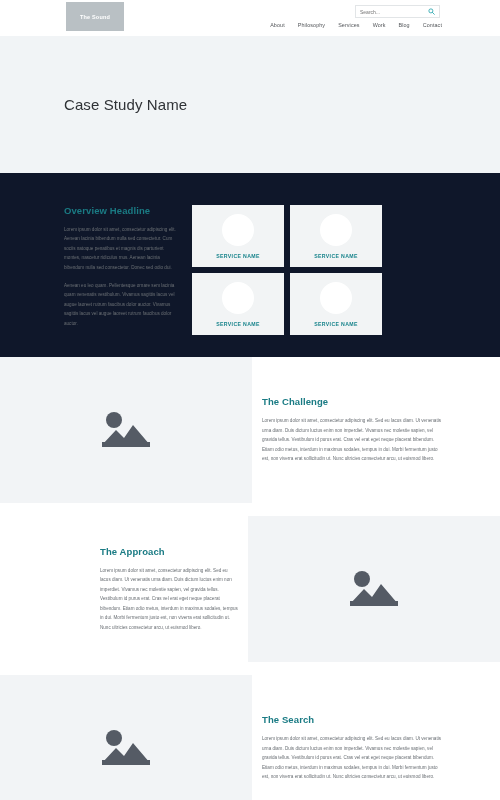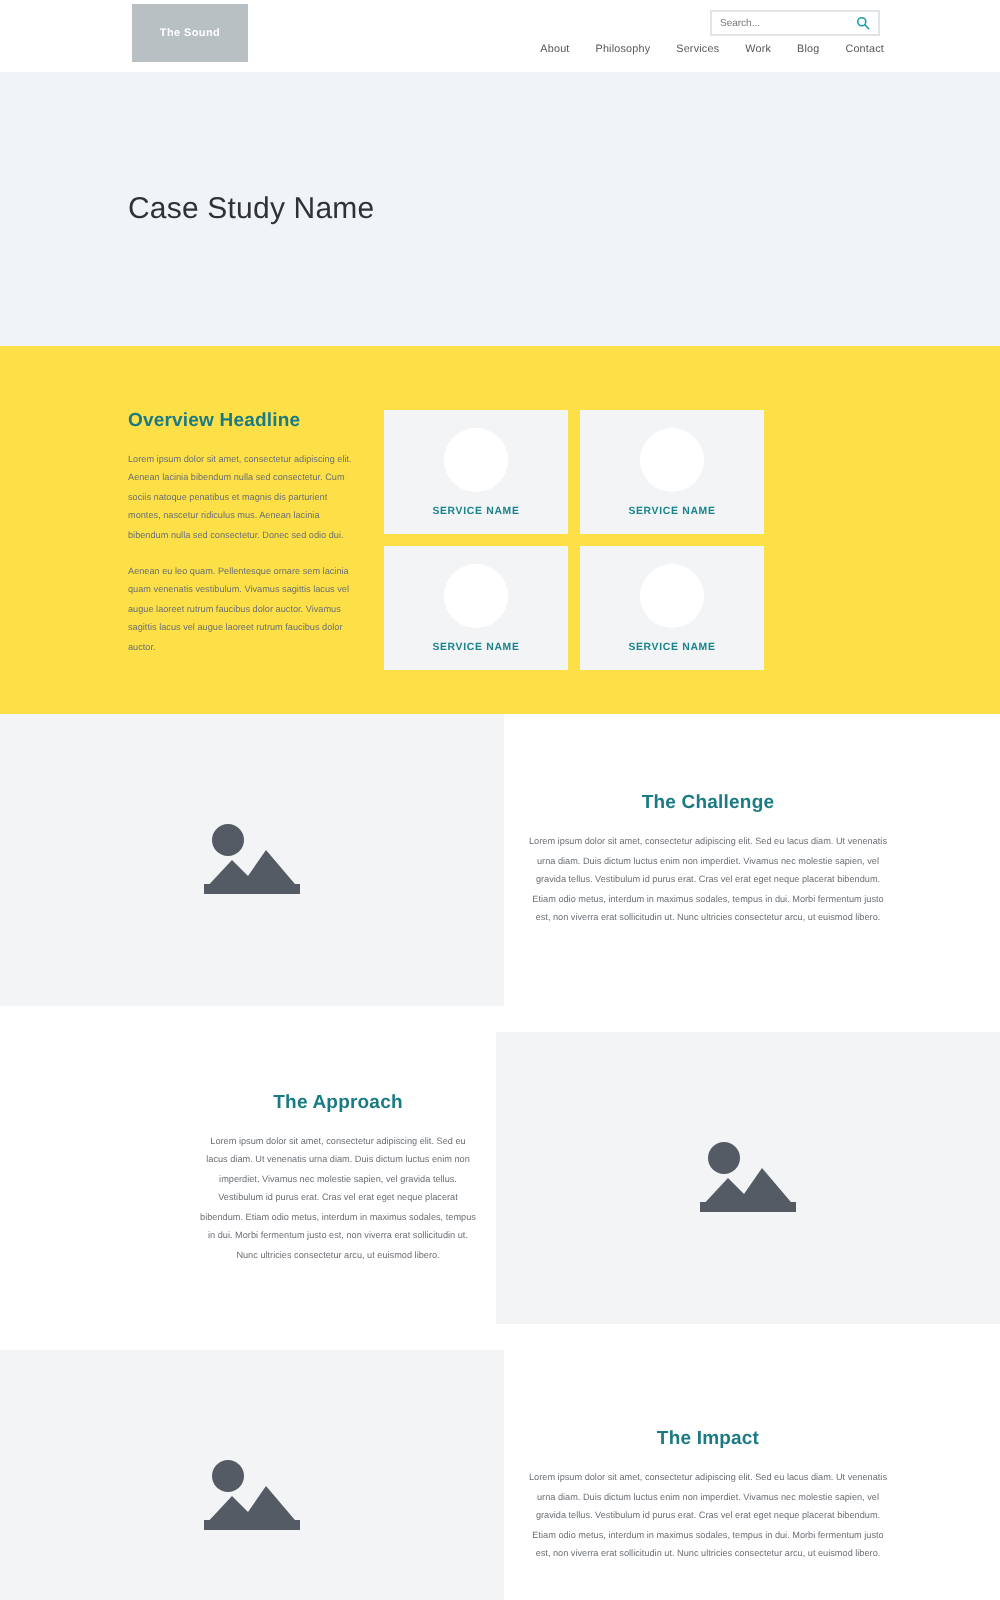--- a/index.html
+++ b/index.html
@@ -75,21 +75,21 @@
   .hero-title {
     margin-left:64px;
     font-size:15px;
     font-weight:normal;
     color:#2f3236;
     letter-spacing:.1px;
   }
 
   
   .overview {
-    background:#fde047;
+    background:#0f172a;
     padding:32px 4px 22px 0;
     display:flex;
   }
   .overview-left {
     width:192px;
     padding-left:64px;
     padding-right:14px;
   }
   h2.section-title {
     font-size:9.5px;
@@ -144,21 +144,20 @@
     align-items:center;
     justify-content:center;
   }
   .panel-text {
     width:248px;
     height:146px;
     display:flex;
     flex-direction:column;
     justify-content:center;
     padding:0 54px 0 10px;
-    text-align:center;
   }
   .split.rev .panel-text { padding:0 10px 0 100px; }
   .split.rev .panel-img { margin-left:0; }
   .ph-icon { width:52px; height:42px; }
 
   .spacer-13 { height:13px; }
 </style>
 </head>
 <body>
 
@@ -252,16 +251,16 @@
 
 <div class="split">
   <div class="panel-img">
     <svg class="ph-icon" viewBox="0 0 52 42">
       <circle cx="14" cy="11" r="8" fill="#555b65"></circle>
       <path d="M2 36 L16 21 L24 29 L33 16 L50 36 Z" fill="#555b65"></path>
       <rect x="2" y="33" width="48" height="5" fill="#555b65"></rect>
     </svg>
   </div>
   <div class="panel-text">
-    <h2 class="section-title">The Impact</h2>
+    <h2 class="section-title">The Search</h2>
     <p class="body">Lorem ipsum dolor sit amet, consectetur adipiscing elit. Sed eu lacus diam. Ut venenatis urna diam. Duis dictum luctus enim non imperdiet. Vivamus nec molestie sapien, vel gravida tellus. Vestibulum id purus erat. Cras vel erat eget neque placerat bibendum. Etiam odio metus, interdum in maximus sodales, tempus in dui. Morbi fermentum justo est, non viverra erat sollicitudin ut. Nunc ultricies consectetur arcu, ut euismod libero.</p>
   </div>
 </div>
 
 </body></html>

